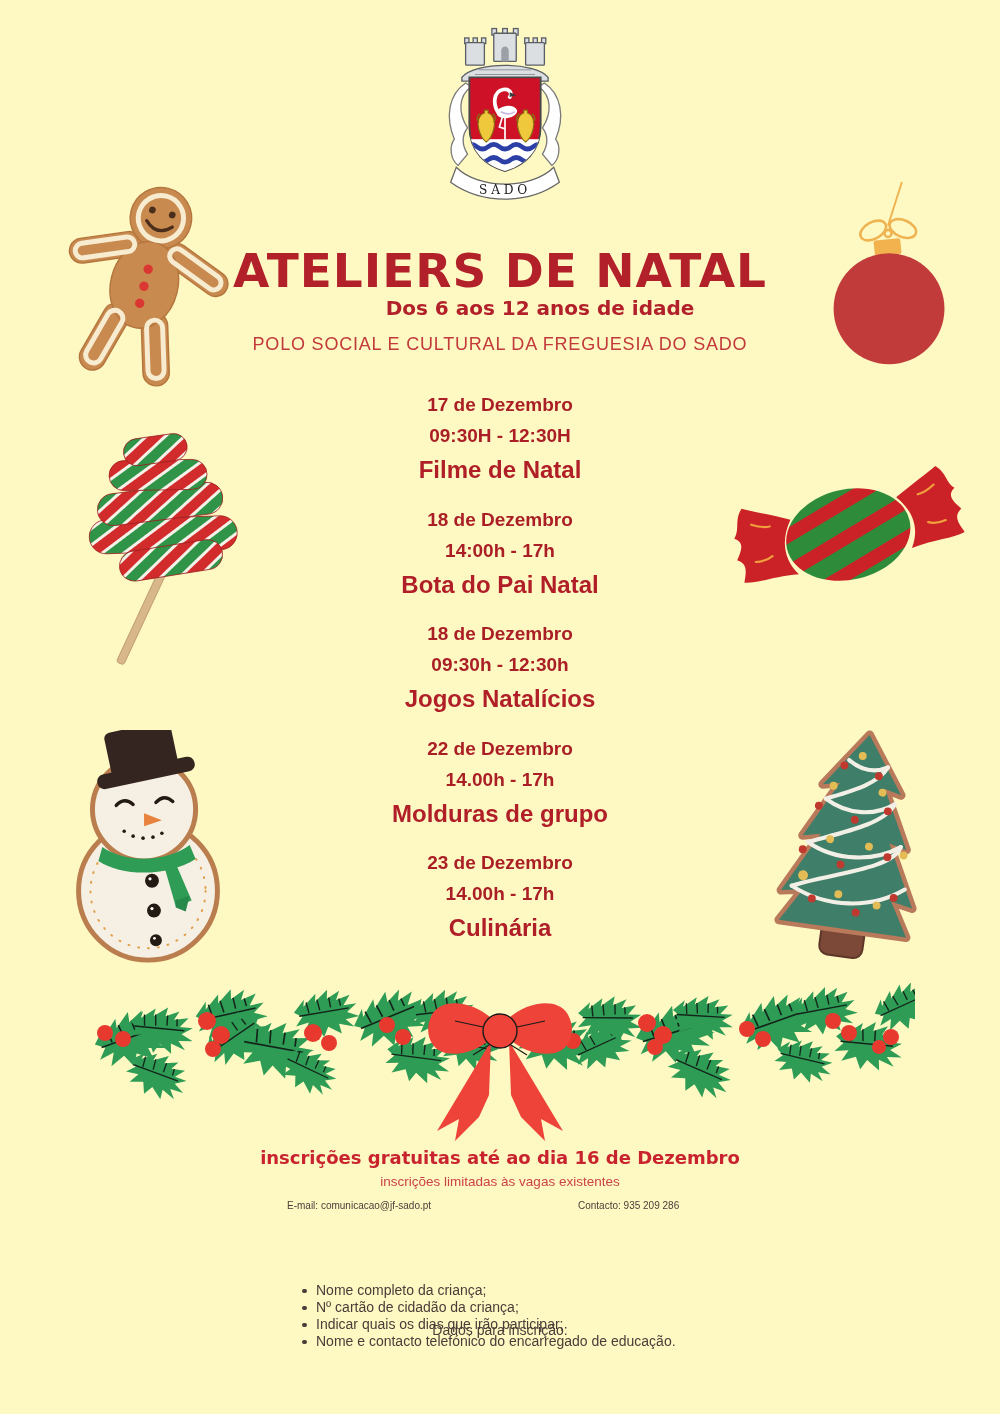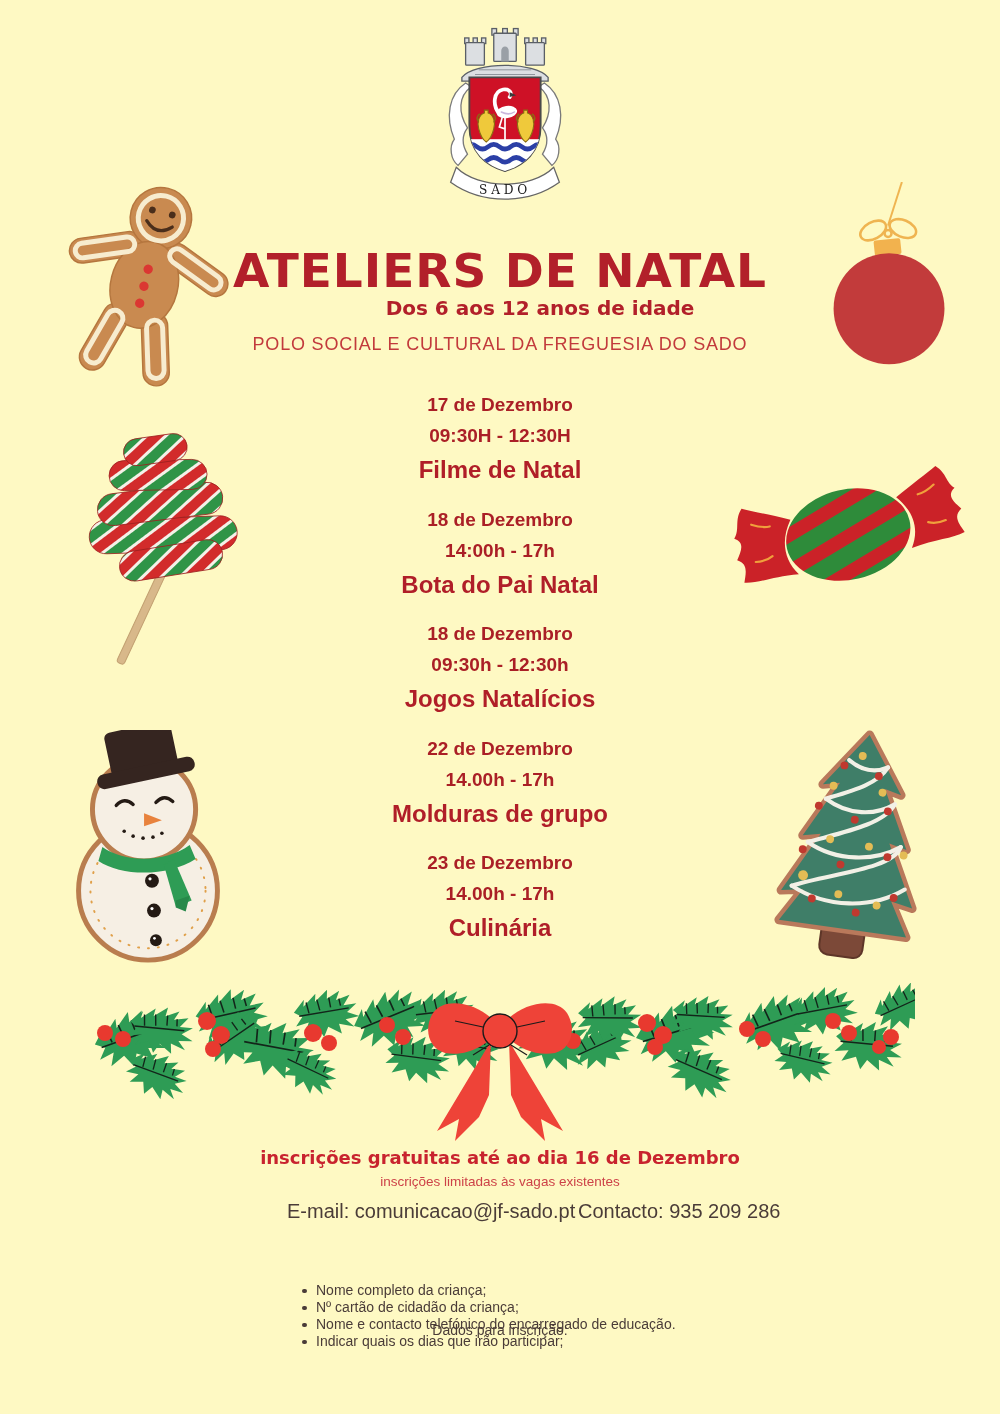--- a/index.html
+++ b/index.html
@@ -25,21 +25,21 @@
   .entry { position:absolute; left:0; width:100%; text-align:center; }
   .sd, .st { font-size:19px; font-weight:700; color:#AA1F26; line-height:24px; }
   .st { margin-top:7px; }
   .sa { font-size:24px; font-weight:700; color:#B01E28; line-height:30px; margin-top:7px; }
 
   .deadline {
     top:1147px; font-family:"DejaVu Sans", sans-serif; font-weight:800;
     font-size:18px; color:#C8232E;
   }
   .note { top:1174px; font-size:13.5px; color:#CD4248; }
-  .contact-line { position:absolute; top:1200px; font-size:20px; color:#4A3C38; }
+  .contact-line { position:absolute; top:1200px; font-size:10px; color:#4A3C38; }
   .email { left:287px; } .phone { left:578px; }
   .dados { top:1322px; font-size:14px; color:#4A3C38; }
   .reg-list {
     position:absolute; left:300px; top:1282px; width:460px; margin:0; padding:0;
     list-style:none; font-size:14px; color:#4A3C38;
   }
   .reg-list li { line-height:17px; padding-left:16px; position:relative; }
   .reg-list li::before {
     content:""; position:absolute; left:2px; top:6.5px; width:4.5px; height:4.5px;
     border-radius:50%; background:#4A3C38;
@@ -354,17 +354,17 @@
 
   <div class="ctr deadline">inscrições gratuitas até ao dia 16 de Dezembro</div>
   <div class="ctr note">inscrições limitadas às vagas existentes</div>
   <span class="contact-line email">E-mail: comunicacao@jf-sado.pt</span>
   <span class="contact-line phone">Contacto: 935 209 286</span>
 
   <div class="ctr dados">Dados para inscrição:</div>
   <ul class="reg-list">
     <li>Nome completo da criança;</li>
     <li>Nº cartão de cidadão da criança;</li>
+    <li>Indicar quais os dias que irão participar;</li>
     <li>Nome e contacto telefónico do encarregado de educação.</li>
-    <li>Indicar quais os dias que irão participar;</li>
   </ul>
 
 </div>
 
 </body></html>

